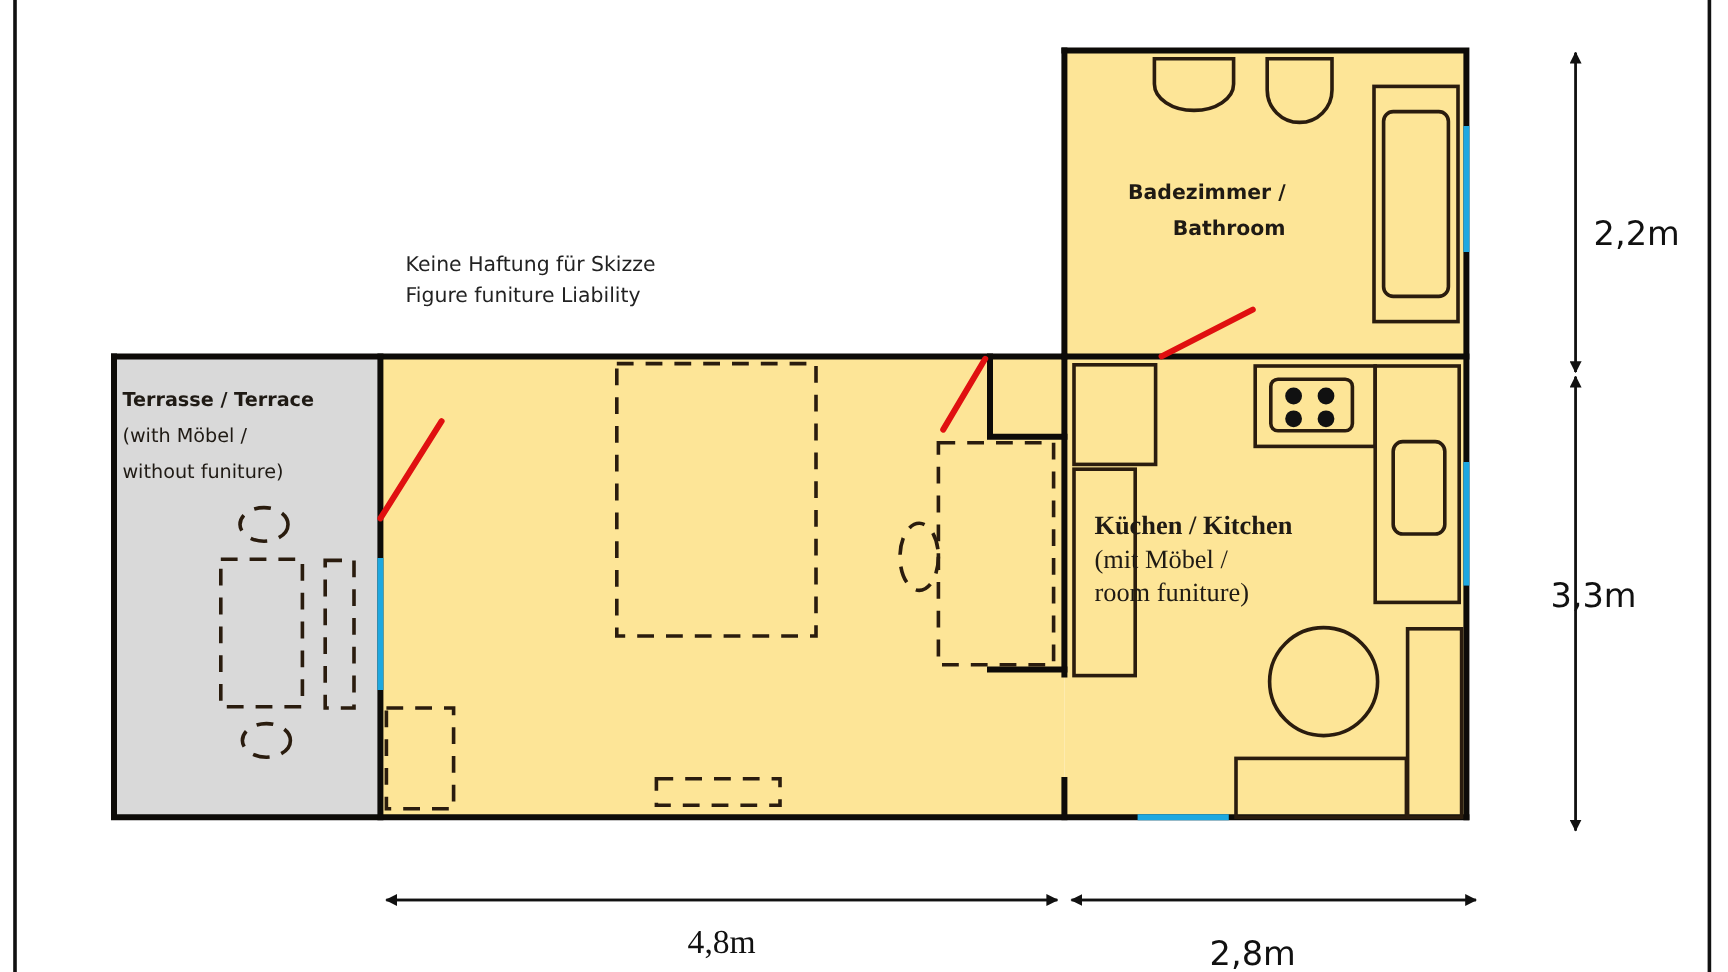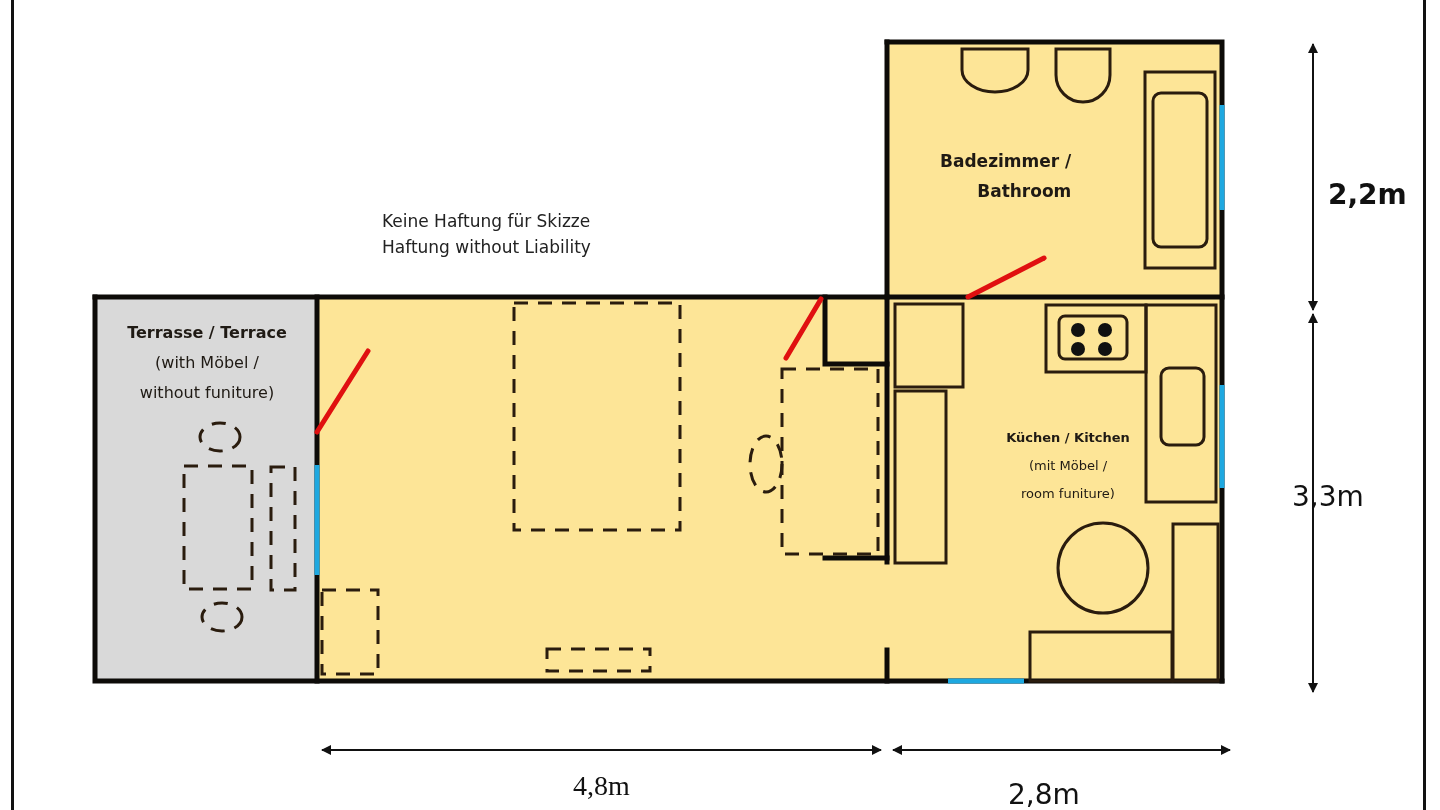--- a/index.html
+++ b/index.html
@@ -1,19 +1,19 @@
 <!DOCTYPE html>
 <html><head>
   <meta charset="utf-8">
   <style>
     html, body { margin: 0; padding: 0; background: #ffffff; }
     body { width: 1440px; height: 810px; overflow: hidden; position: relative; font-family: "DejaVu Sans", sans-serif; }
     #stage { position: absolute; left: 0; top: 0; width: 1440px; height: 810px; }
     svg { display: block; }
-    .lbl { position: absolute; color: #1f1a14; text-align: center; white-space: nowrap; font-family: "DejaVu Sans", sans-serif; }
+    .lbl { position: absolute; color: #1f1a14; white-space: nowrap; font-family: "DejaVu Sans", sans-serif; }
     .bold { font-weight: bold; }
     .note { position: absolute; color: #222; font-size: 17px; line-height: 26px; font-family: "DejaVu Sans", sans-serif; }
     .dim { position: absolute; color: #111; font-size: 28px; font-family: "DejaVu Sans", sans-serif; }
     .frame-line { position: absolute; top: 0; width: 3px; height: 810px; background: #111; }
   </style>
 </head>
 <body>
 
 <div id="stage">
   <div class="frame-line" style="left:11px;"></div>
@@ -103,40 +103,40 @@
       <line x1="881" y1="750" x2="322" y2="750" marker-end="url(#arr)"></line>
       <line x1="893" y1="750" x2="1230" y2="750" marker-end="url(#arr)"></line>
       <line x1="1230" y1="750" x2="893" y2="750" marker-end="url(#arr)"></line>
       <line x1="1313" y1="44" x2="1313" y2="310" marker-end="url(#arr)"></line>
       <line x1="1313" y1="310" x2="1313" y2="44" marker-end="url(#arr)"></line>
       <line x1="1313" y1="314" x2="1313" y2="692" marker-end="url(#arr)"></line>
       <line x1="1313" y1="692" x2="1313" y2="314" marker-end="url(#arr)"></line>
     </g>
   </svg>
 
-  <div class="note" style="left:338px; top:208px;margin-left:44px;">
+  <div class="note" style="left:338px; top:208px;">
     <div>Keine Haftung für Skizze</div>
-    <div>Haftung without Liability</div>
+    <div>Figure funiture Liability</div>
   </div>
 
   <div class="lbl bold" style="left:940px; top:146px; font-size:17px; line-height:30px; text-align:right;">
     <div>Badezimmer /</div>
     <div>Bathroom</div>
   </div>
 
-  <div class="lbl" style="left:978px; top:424px; width:180px; font-size:13px; line-height:28px;">
+  <div class="lbl" style="left:912px; top:424px; width:180px; font-size:22px; line-height:28px;font-family:Liberation Serif, serif;">
     <div class="bold">Küchen / Kitchen</div>
     <div>(mit Möbel /</div>
     <div>room funiture)</div>
   </div>
 
   <div class="lbl" style="left:102px; top:318px; width:210px; font-size:16px; line-height:30px;">
     <div class="bold">Terrasse / Terrace</div>
     <div>(with Möbel /</div>
     <div>without funiture)</div>
   </div>
 
 
   <div class="dim" style="left:573px; top:770px;font-family:Liberation Serif, serif;">4,8m</div>
   <div class="dim" style="left:1008px; top:778px;">2,8m</div>
-  <div class="dim" style="left:1328px; top:178px;font-weight:bold;">2,2m</div>
+  <div class="dim" style="left:1328px; top:178px;">2,2m</div>
   <div class="dim" style="left:1292px; top:480px;">3,3m</div>
 </div>
 
 </body></html>

